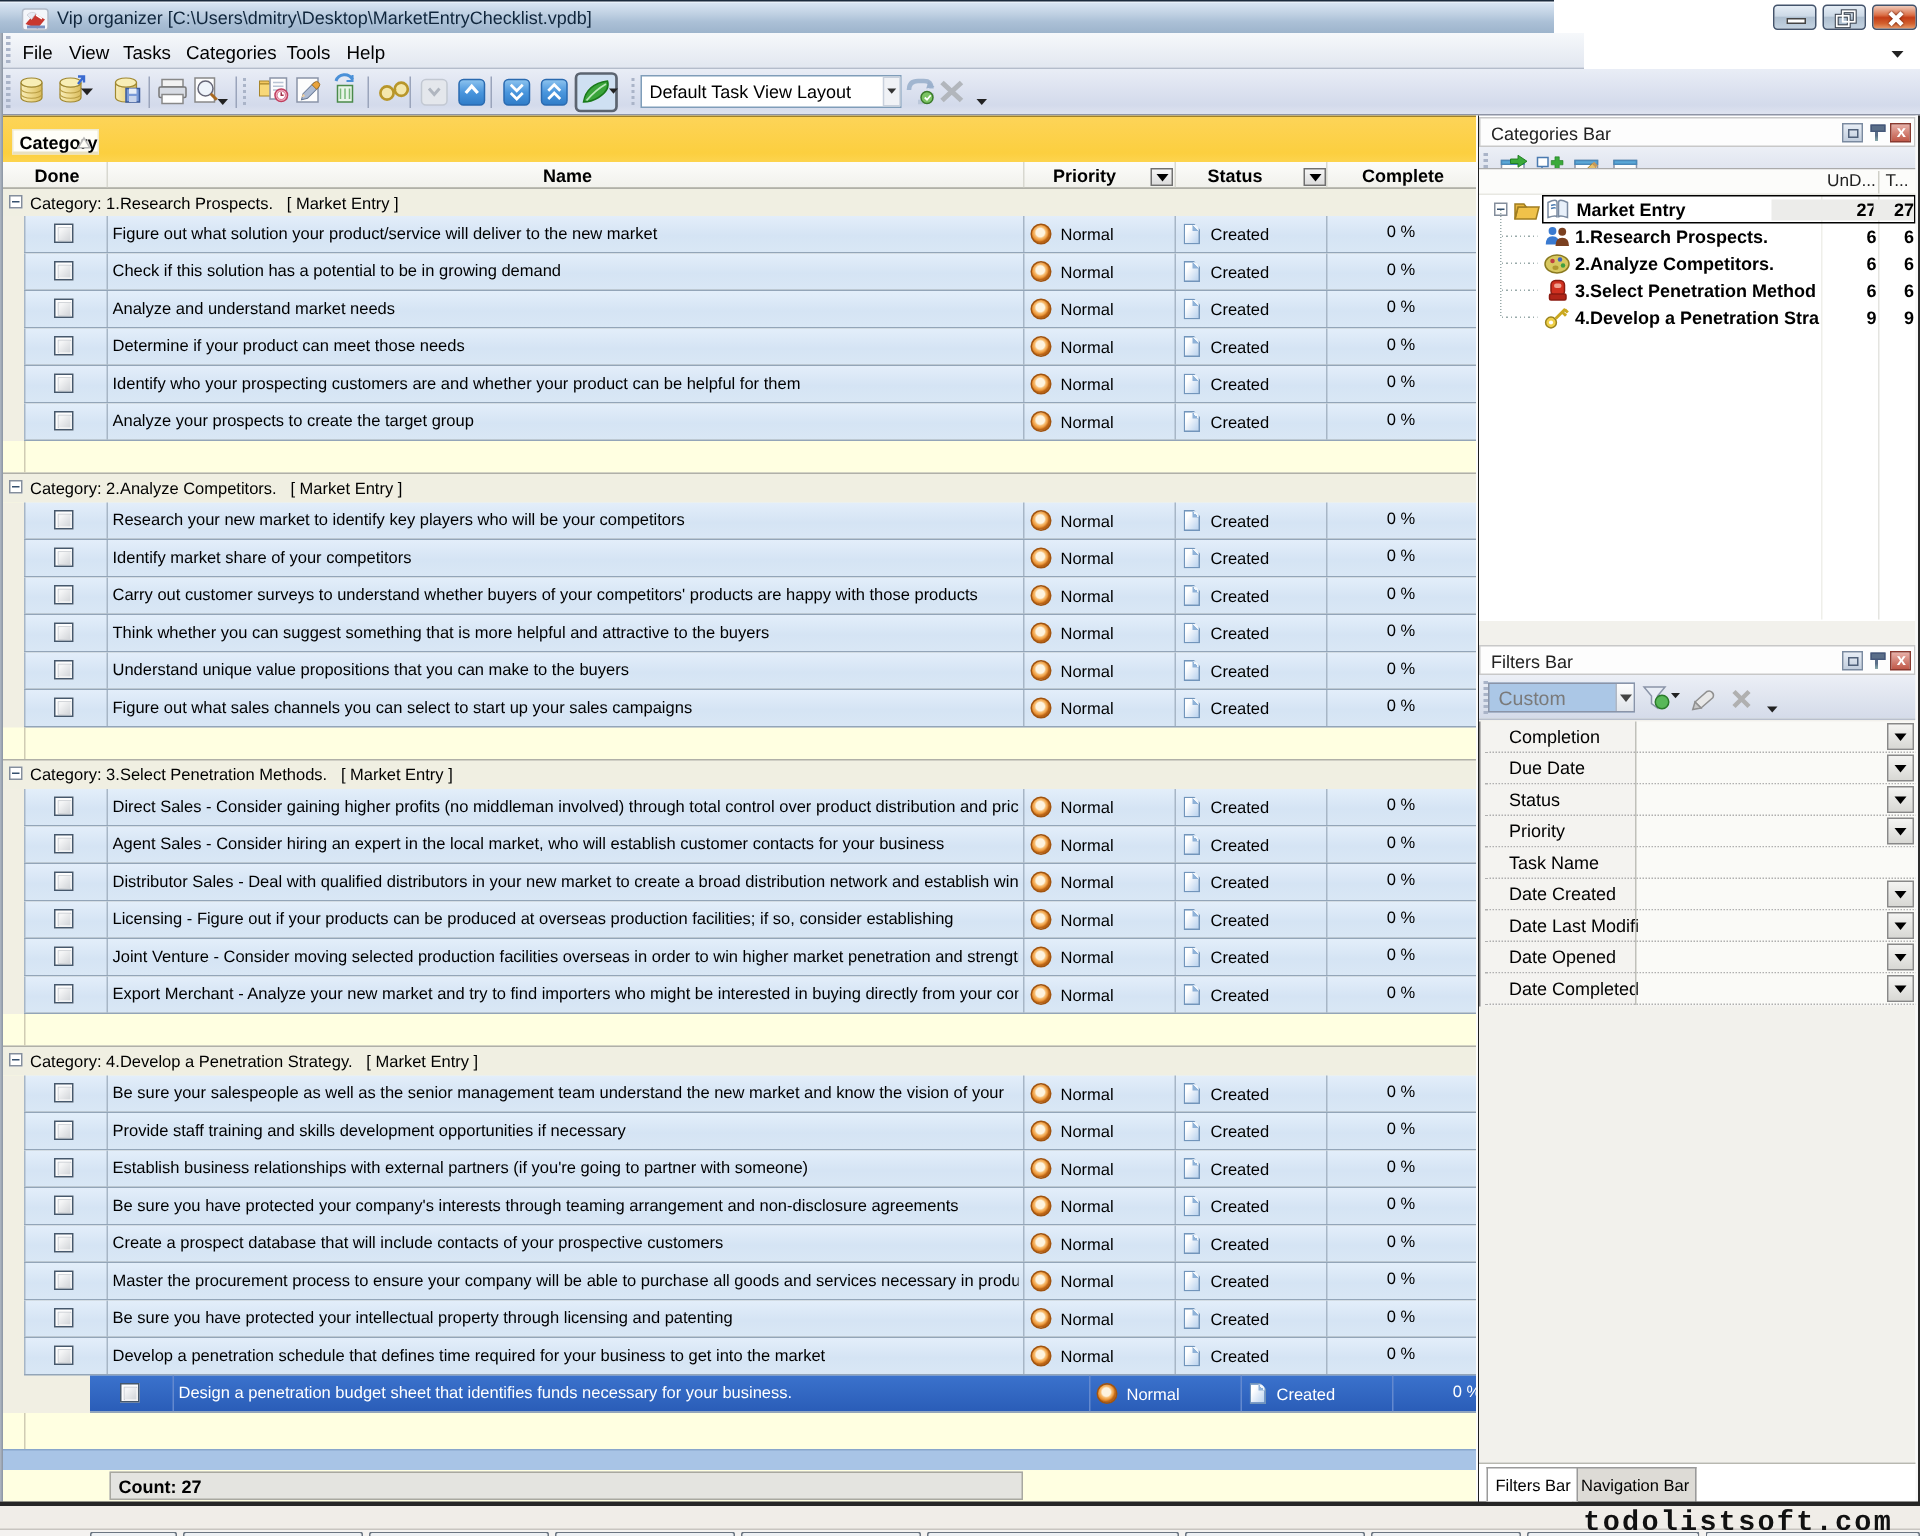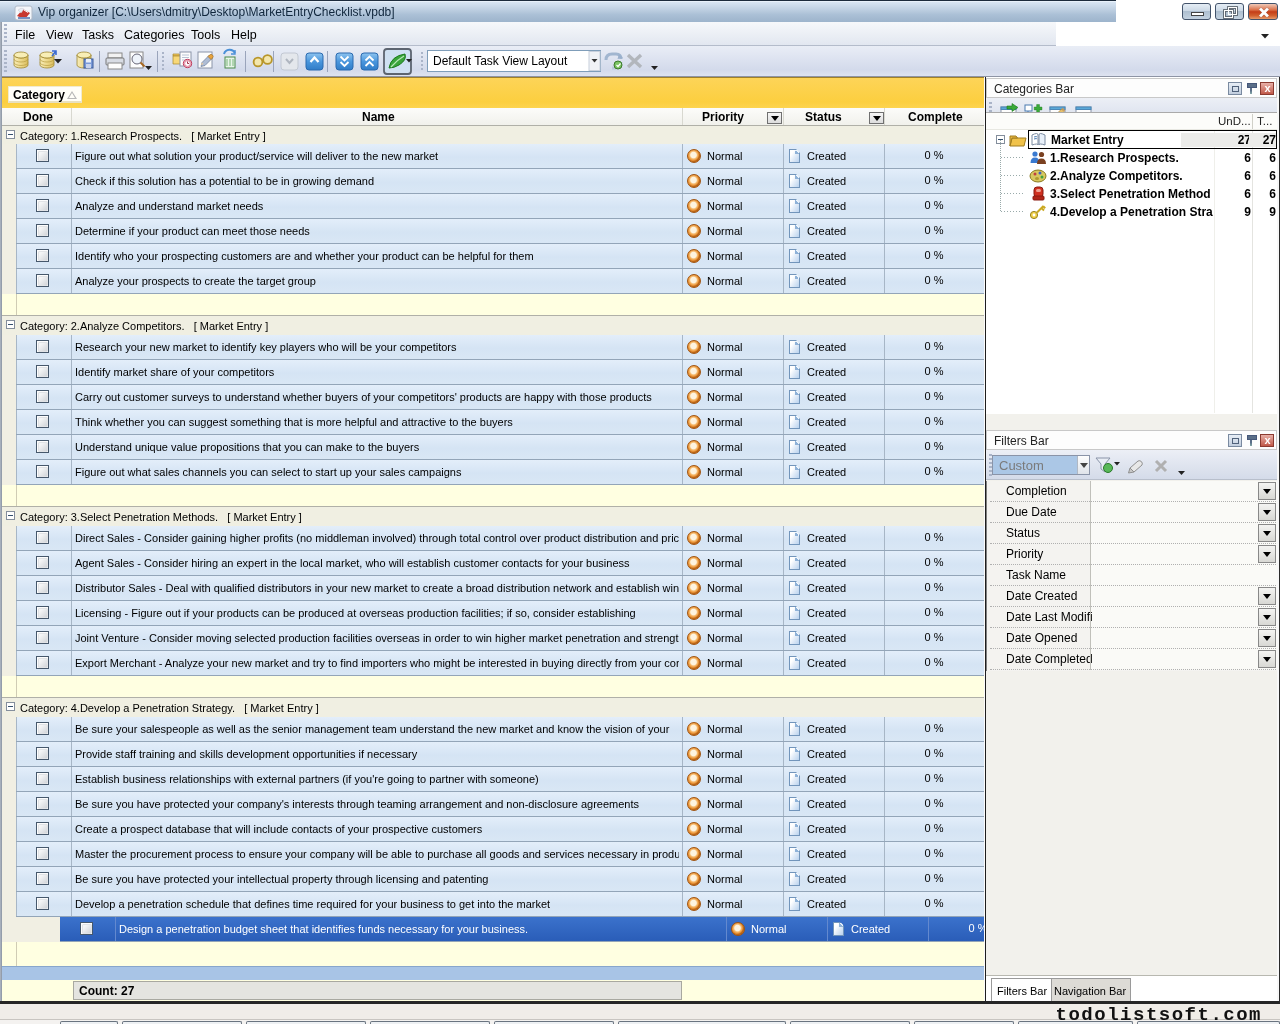--- a/index.html
+++ b/index.html
@@ -1,20 +1,20 @@
 <!DOCTYPE html>
 <html><head>
 <meta charset="utf-8">
 <style>
 * { margin:0; padding:0; box-sizing:border-box; }
 html,body { width:1280px; height:1024px; overflow:hidden; font-family:"Liberation Sans", sans-serif; }
 #app { position:absolute; left:0; top:0; width:1280px; height:1024px; background:#fff; }
 
 
-#titlebar { position:absolute; left:0; top:0; width:1116px; height:22px;
+#titlebar { position:absolute; left:0; top:0; width:1036px; height:22px;
   background:linear-gradient(#dce8f5 0%, #bfd0e2 40%, #abc0d6 65%, #9db4cc 100%);
   border-top:1px solid #1c2b3c; box-shadow:inset 0 1px 0 #e8f1fa; }
 #title-text { position:absolute; left:38px; top:4px; font-size:12px; color:#10263c; }
 .winbtn { position:absolute; top:2px; height:17px; border-radius:3px; border:1px solid #43536b; }
 #btn-min { left:1182px; width:29px; background:linear-gradient(#e5edf5 0%,#ccd9e6 45%,#aebfd0 50%,#c3d2e0 100%); }
 #btn-max { left:1215px; width:29px; background:linear-gradient(#e5edf5 0%,#ccd9e6 45%,#aebfd0 50%,#c3d2e0 100%); }
 #btn-close { left:1248px; width:30px; background:linear-gradient(#efc9b8 0%,#db7048 40%,#c43d17 52%,#d2612f 78%,#e79a6a 100%); }
 .glyph { position:absolute; color:#fff; font-weight:bold; }
 
 
@@ -25,21 +25,21 @@
 
 #toolbar { position:absolute; left:0; top:46px; width:1280px; height:31px;
   background:linear-gradient(#e9edf6, #d3daeb 80%, #dee3f0); border-bottom:1px solid #8e94a5; }
 .dots { position:absolute; top:4px; width:3px; height:23px;
   background:repeating-linear-gradient(#aab4c8 0 2px, transparent 2px 4px); }
 
 
 #tablearea { position:absolute; left:2px; top:77px; width:982px; height:924px; background:#ffffe1; }
 #catband { position:absolute; left:0; top:0; width:982px; height:31px;
   background:linear-gradient(#fdd458, #fccf3f 80%, #fdd44e); border-top:1px solid #a08028; }
-#catbtn { position:absolute; left:6px; top:8px; width:74px; height:17px; background:#fffef8;
+#catbtn { position:absolute; left:6px; top:8px; width:58px; height:17px; background:#fffef8;
   border:1px solid #f0ead0; border-bottom:2px solid #e8e0c0; font-size:12px; font-weight:bold; padding:1px 0 0 4px; }
 #catbtn .tri { position:absolute; right:4px; top:4px; width:0; height:0;
   border-left:5px solid transparent; border-right:5px solid transparent; border-bottom:8px solid #b8b8b8; }
 #catbtn .tri:after { content:""; position:absolute; left:-3px; top:2px; width:0; height:0;
   border-left:3px solid transparent; border-right:3px solid transparent; border-bottom:5px solid #fffef8; }
 #colhdr { position:absolute; left:0; top:31px; width:982px; height:18px;
   background:linear-gradient(#fcfcfa,#f1f1ec); border-bottom:1px solid #555; font-weight:bold; font-size:12px; }
 #colhdr span { position:absolute; top:2px; }
 .hsep { position:absolute; top:0; width:1px; height:17px; background:#d8d8d0; }
 .hbtn { position:absolute; top:4px; width:15px; height:12px; background:linear-gradient(#f6f6f6,#dcdcdc);

